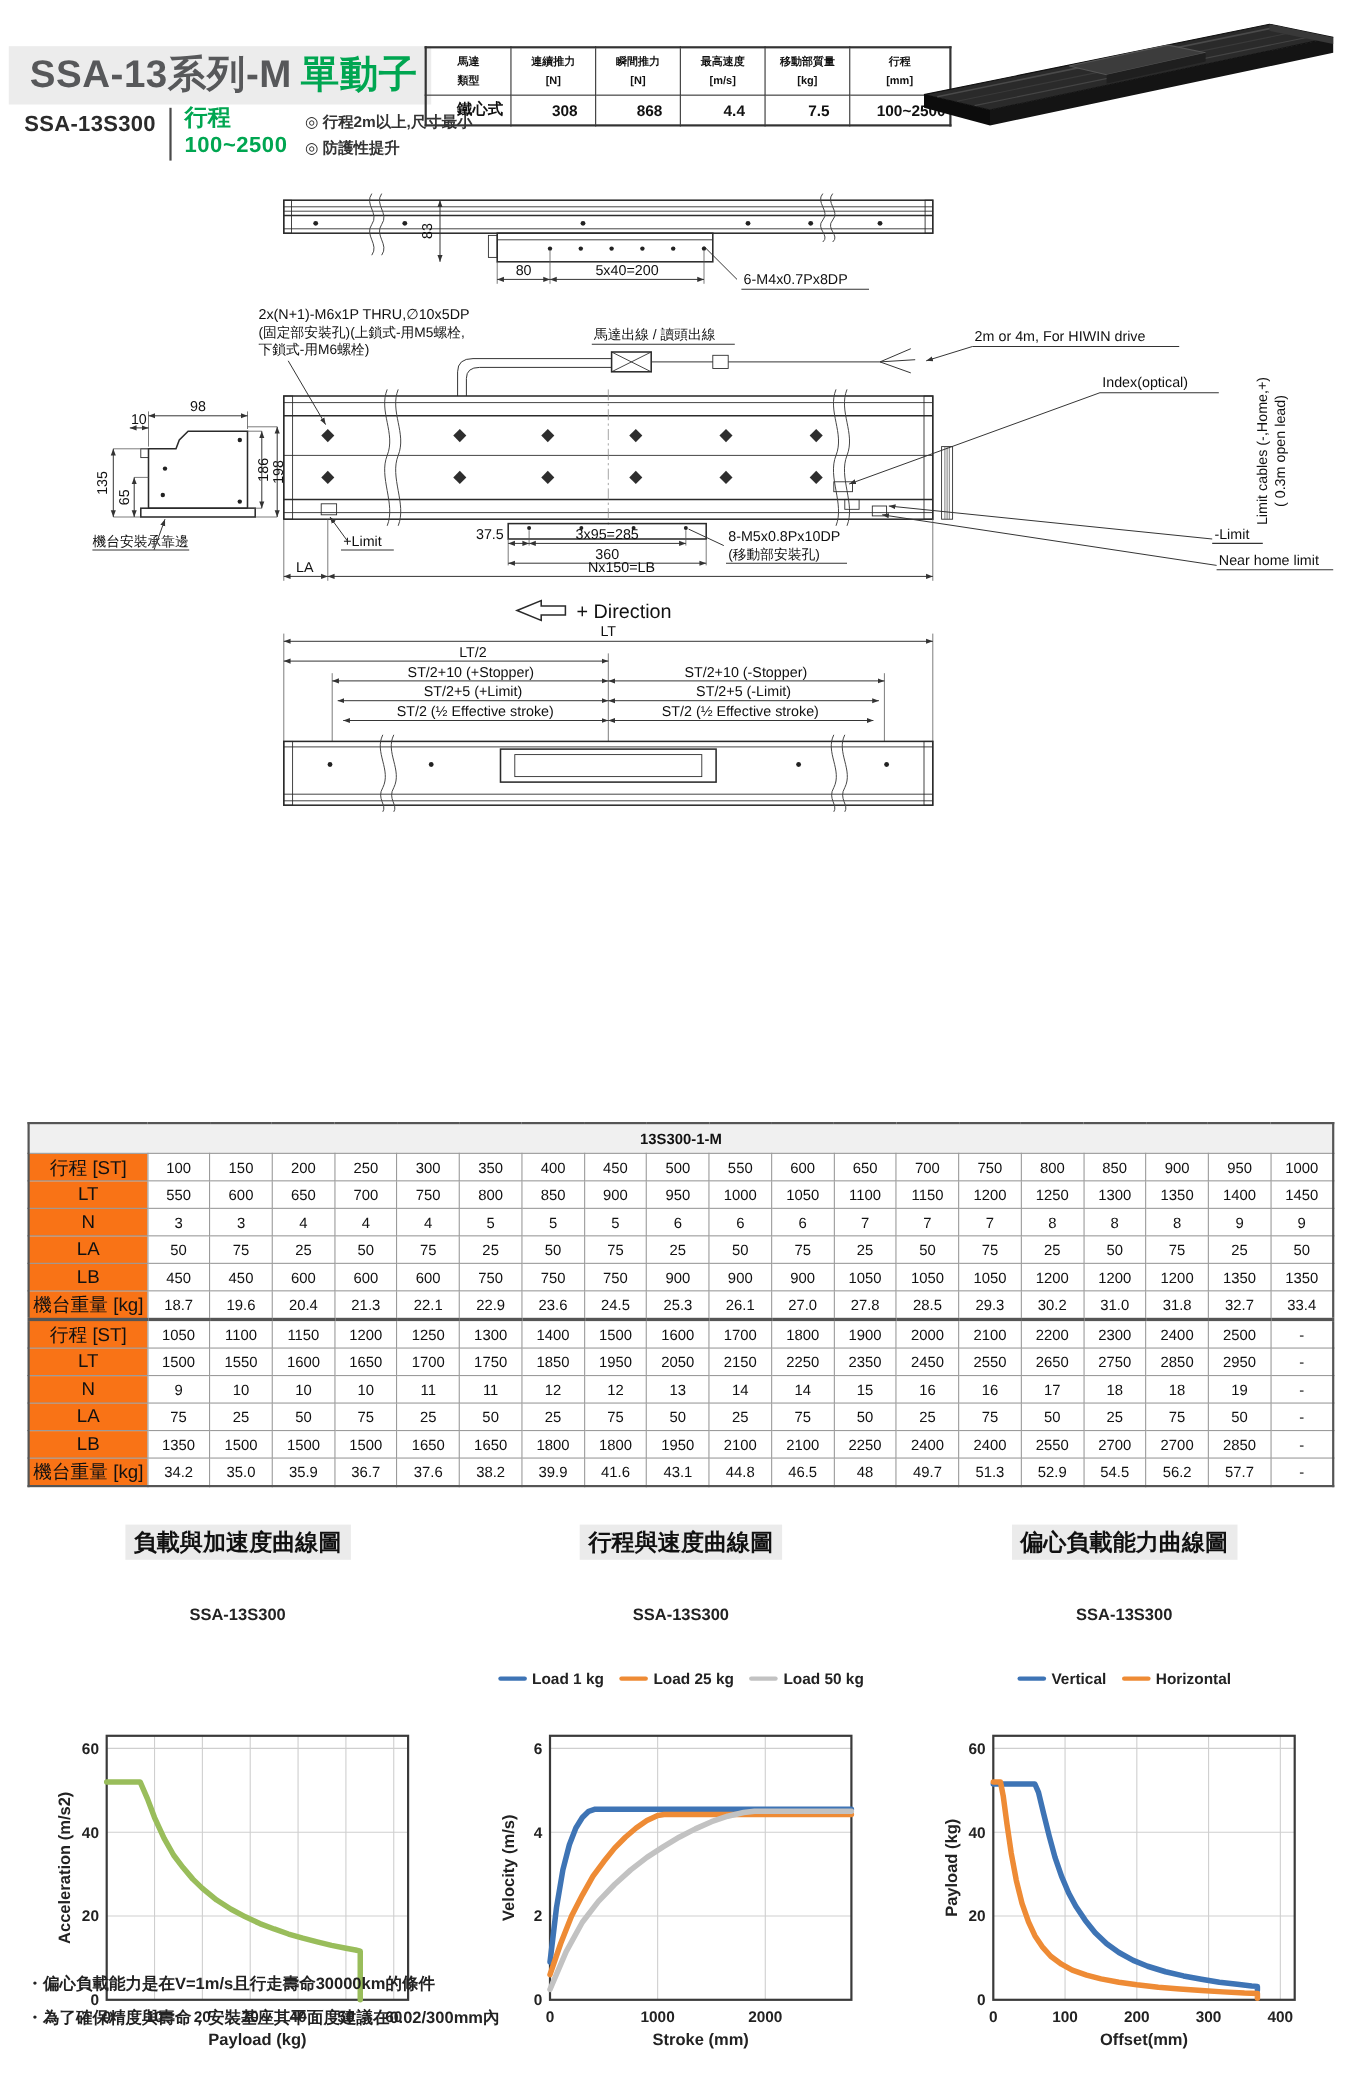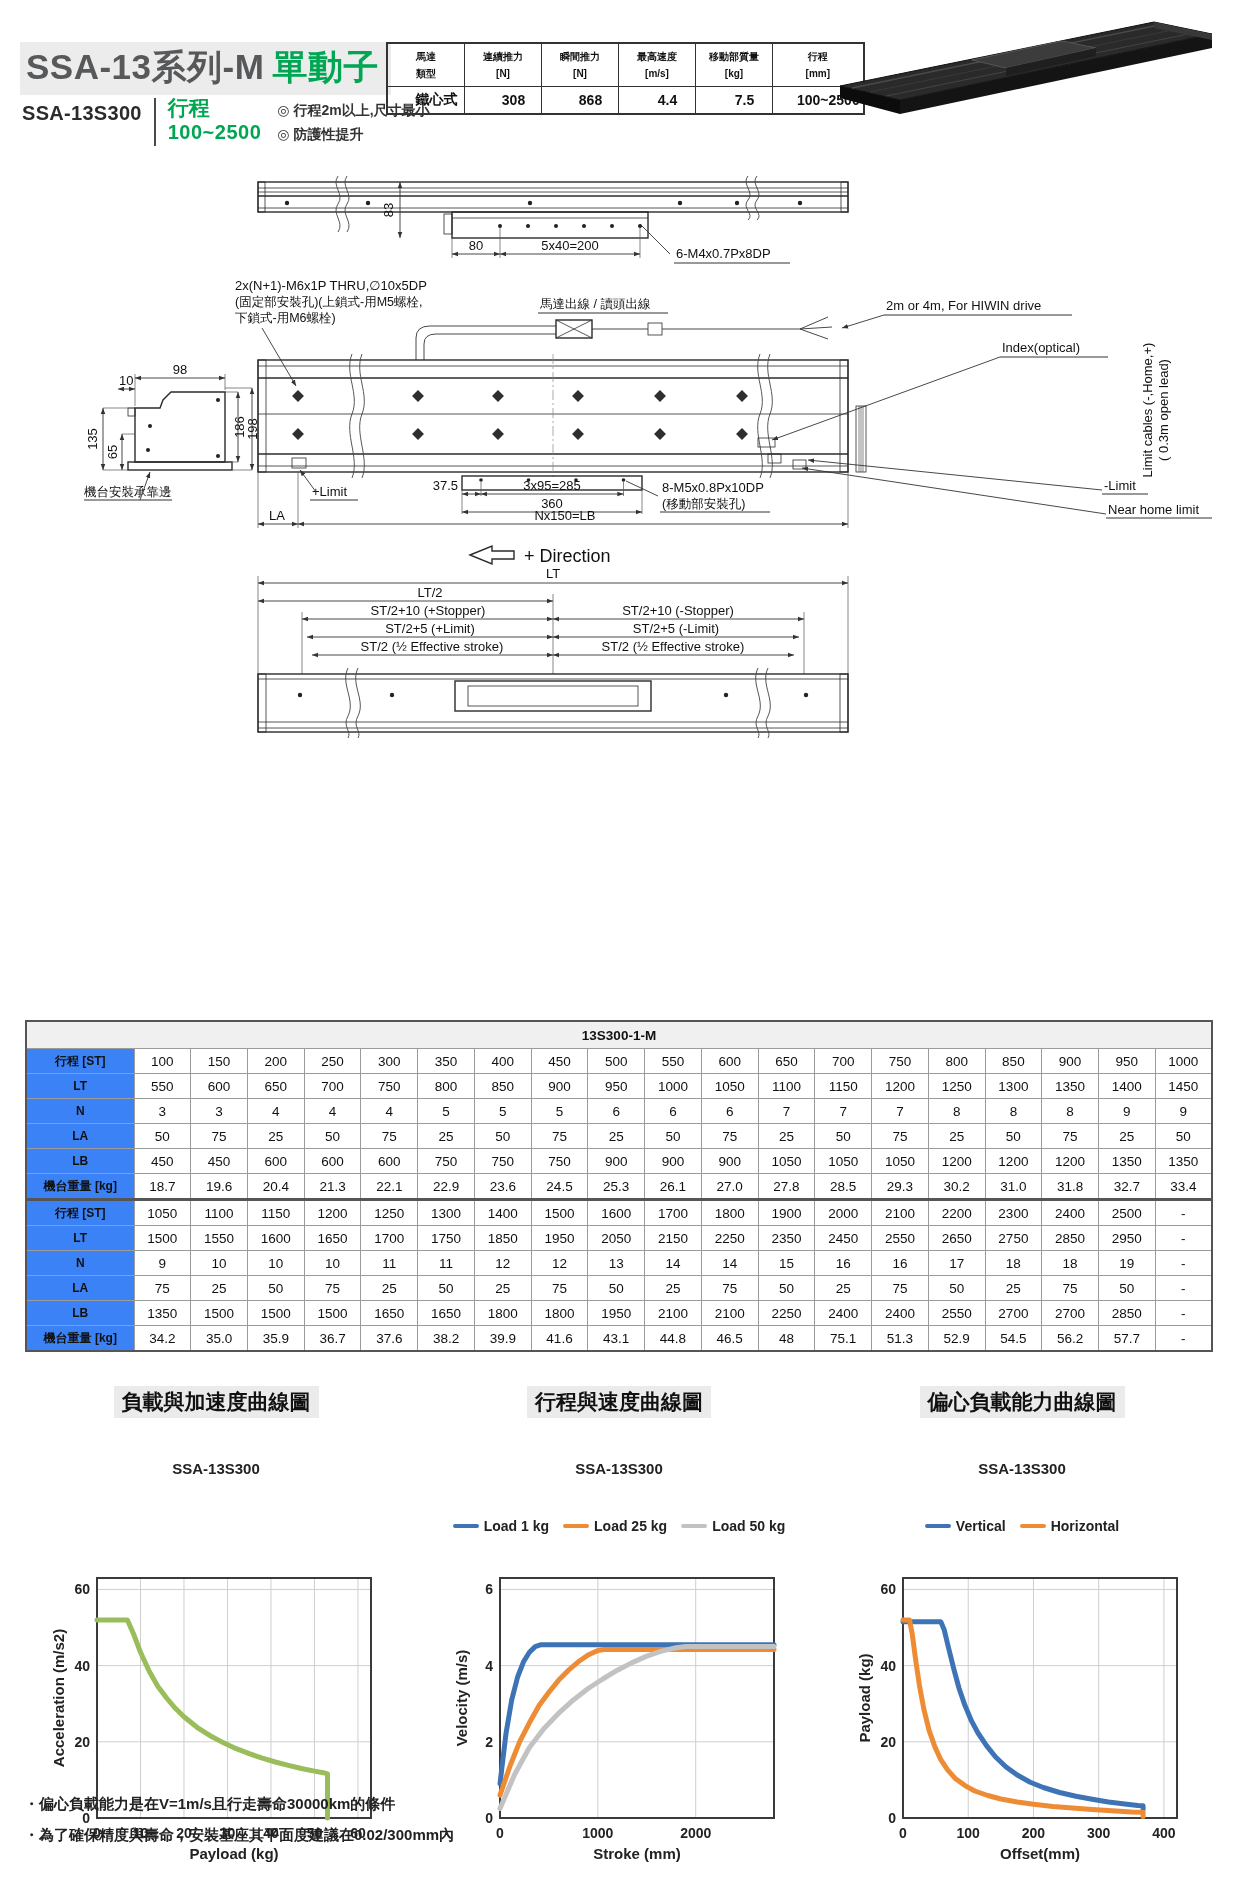--- a/index.html
+++ b/index.html
@@ -1,20 +1,20 @@
 <!DOCTYPE html>
 <html><head>
 <meta charset="utf-8">
 <style>
   html,body{margin:0;padding:0;background:#fff;}
   .page{position:relative;width:1238px;height:1901px;background:#fff;overflow:hidden;
         font-family:"Liberation Sans","DejaVu Sans",sans-serif;color:#1a1a1a;}
 
   
-  .title-strip{position:absolute;left:20px;top:42px;background:#ececec;padding:2px 12px 4px 6px;
+  .title-strip{position:absolute;left:8px;top:42px;background:#ececec;padding:2px 12px 4px 19px;
                font-size:35px;font-weight:bold;letter-spacing:.5px;white-space:nowrap;text-align:right;}
   .t-gray{color:#57585a}.t-green{color:#00a651;margin-left:8px;}
   .model-row{position:absolute;left:22px;top:96px;display:flex;align-items:flex-start;}
   .model{font-size:20px;font-weight:bold;color:#2b2b2b;margin-top:6px;letter-spacing:.3px;}
   .vline{width:2px;background:#4a4a4a;height:48px;margin:2px 12px 0 12px;}
   .stroke-label{font-size:21px;font-weight:bold;color:#00a651;line-height:24px;}
   .stroke-range{font-size:20px;font-weight:bold;color:#00a651;letter-spacing:.5px;line-height:24px;}
   .notes{margin-left:16px;font-size:14px;font-weight:bold;color:#333;line-height:24px;margin-top:2px;}
 
   
@@ -40,21 +40,21 @@
   text.d{font-size:13px;fill:#111;}
   text.cjk{font-size:12.5px;fill:#111;}
   text.en{font-size:13px;fill:#111;}
   text.en18{font-size:18px;fill:#111;}
 
   
   #dim-table{position:absolute;left:25px;top:1020px;width:1188px;border-collapse:collapse;
              table-layout:fixed;border:2px solid #555;}
   #dim-table td{border:1px solid #9b9b9b;text-align:center;font-size:13.5px;height:24px;padding:0;color:#111;}
   #dim-table .title-row td{background:#f0f0f0;font-weight:bold;height:26px;}
-  #dim-table td.lbl{background:#3b82f6;font-weight:bold;font-size:12px;}
+  #dim-table td.lbl{background:#f97316;font-weight:normal;font-size:17px;}
   #dim-table tr.block-sep td{border-top:3px solid #555;}
 
   
   .charts{position:absolute;left:28px;top:1386px;width:1182px;display:flex;justify-content:space-between;}
   .chart{width:376px;display:flex;flex-direction:column;align-items:center;gap:33px;}
   .chart-title{font-size:21px;font-weight:bold;color:#111;}
   .chart-title span{background:#ebebeb;padding:2px 8px;display:inline-block;}
   .chart-subtitle{font-size:15px;font-weight:bold;color:#222;margin-top:9px;}
   .chart-legend{height:22px;margin-top:5px;display:flex;align-items:center;gap:14px;
                 font-size:14px;font-weight:bold;color:#222;}
@@ -643,21 +643,21 @@
           <td>35.9</td>
           <td>36.7</td>
           <td>37.6</td>
           <td>38.2</td>
           <td>39.9</td>
           <td>41.6</td>
           <td>43.1</td>
           <td>44.8</td>
           <td>46.5</td>
           <td>48</td>
-          <td>75.1</td>
+          <td>49.7</td>
           <td>51.3</td>
           <td>52.9</td>
           <td>54.5</td>
           <td>56.2</td>
           <td>57.7</td>
           <td>-</td>
         </tr>
       </tbody>
     </table>
 

